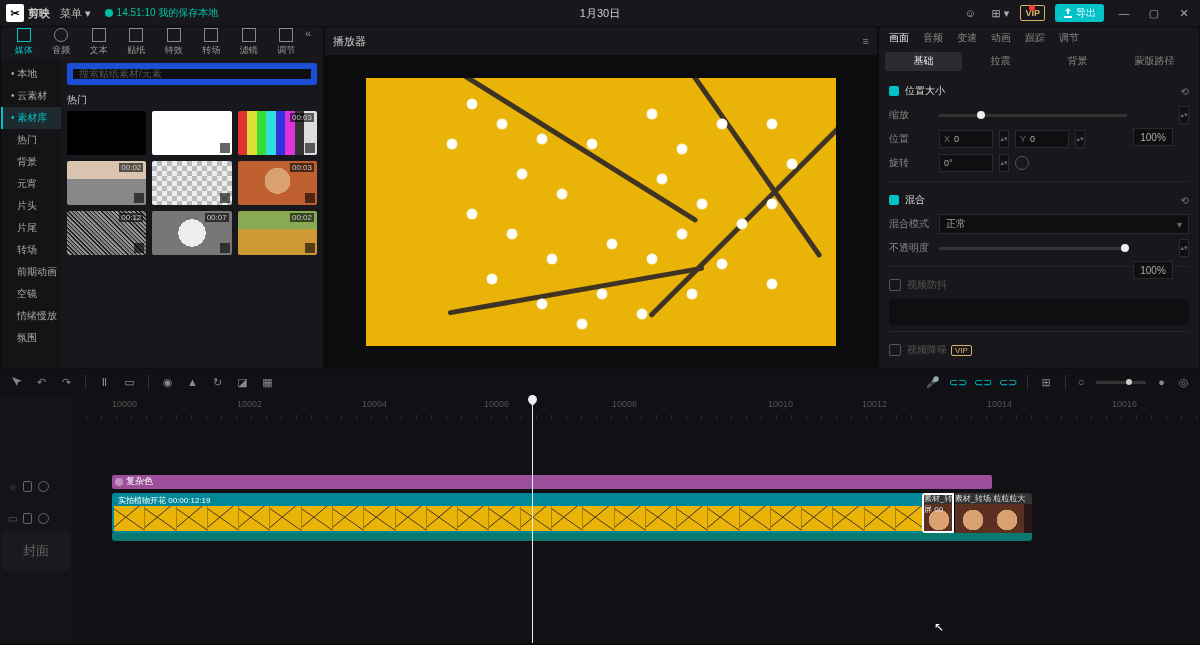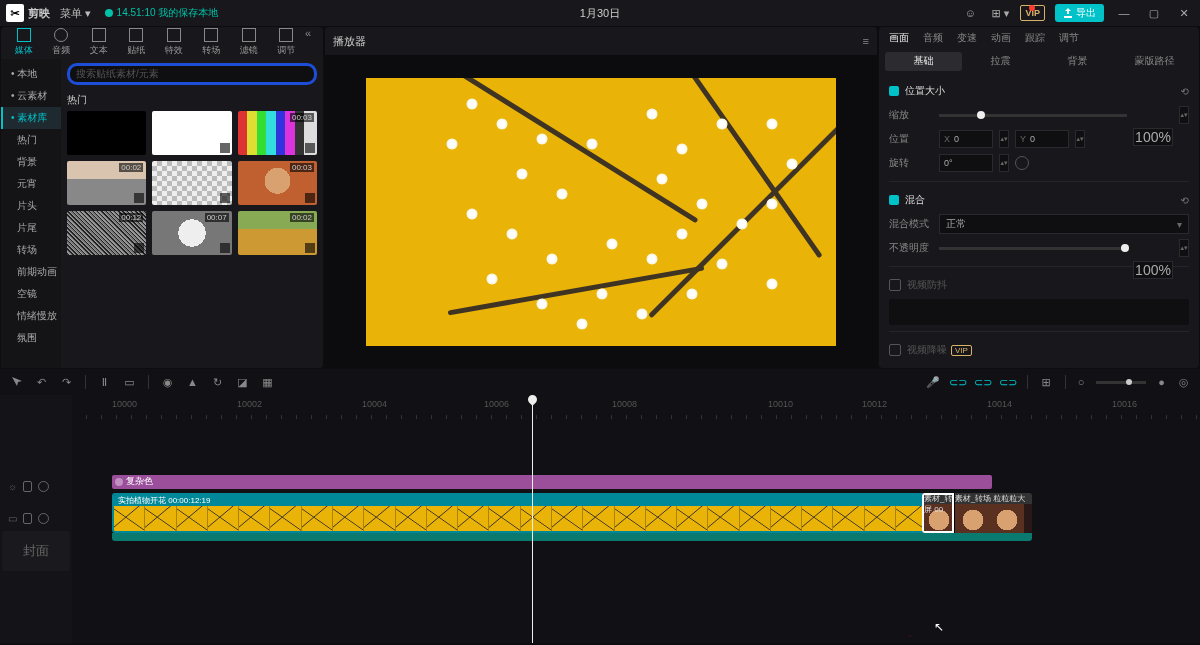--- a/index.html
+++ b/index.html
@@ -34,21 +34,21 @@
 .tool .lbl { font-size: 9px; margin-top: 2px; color: #999; }
 .toolrow .collapse { width: 14px; color: #888; }
 
 .left-body { display: flex; flex: 1; overflow: hidden; }
 .left-nav { width: 60px; background: #141417; padding-top: 4px; }
 .left-nav div { height: 22px; display: flex; align-items: center; padding-left: 8px; font-size: 10px; color: #aaa; border-left: 2px solid transparent; }
 .left-nav div.sub { padding-left: 14px; }
 .left-nav div.active { background: #1f2a30; color: #00c2c9; border-left-color: #00c2c9; }
 
 .left-content { flex: 1; padding: 4px 6px; overflow: hidden; }
-.search { height: 22px; background: #0f0f12; border: 3px solid #1d4ed8; border-radius: 10px; padding: 0 6px; display: flex; align-items: center; color: #555; font-size: 10px; }
+.search { height: 22px; background: #0f0f12; border: 6px solid #1d4ed8; border-radius: 3px; padding: 0 6px; display: flex; align-items: center; color: #555; font-size: 10px; }
 .section-title { margin: 8px 0 4px; font-size: 10px; color: #ccc; }
 .thumbs { display: grid; grid-template-columns: 1fr 1fr 1fr; gap: 6px; }
 .thumb { position: relative; height: 44px; border-radius: 2px; background: #222; overflow: hidden; }
 .thumb .dur { position: absolute; top: 2px; right: 3px; font-size: 8px; background: rgba(0,0,0,.6); padding: 0 2px; }
 .thumb .dl { position: absolute; bottom: 2px; right: 2px; width: 10px; height: 10px; background: rgba(0,0,0,.6); }
 .th-black { background: #000; }
 .th-white { background: #fff; }
 .th-bars { background: linear-gradient(90deg,#d33 0 12%,#dd3 0 24%,#3d3 0 36%,#3dd 0 48%,#33d 0 60%,#d3d 0 72%,#333 0 84%,#ddd 0); }
 .th-trans { background: repeating-conic-gradient(#bbb 0 25%, #eee 0 50%) 0 0/10px 10px; }
 .th-noise { background: repeating-linear-gradient(45deg,#777 0 1px,#222 0 2px,#999 0 3px); }
@@ -84,21 +84,21 @@
 .rsubtabs span { flex: 1; display:flex; align-items:center; justify-content:center; font-size: 10px; color: #888; }
 .rsubtabs span.active { background: #2b2b30; color: #eee; border-radius: 3px; }
 .rbody { padding: 6px 10px; font-size: 10px; color: #aaa; }
 .rsec-h { display: flex; align-items: center; height: 24px; color: #ddd; }
 .rsec-h::before { content:''; width:10px; height:10px; background:#00c2c9; border-radius:2px; margin-right:6px;}
 .rsec-h .undo { margin-left:auto; color:#777;}
 .prow { display: flex; align-items: center; height: 24px; gap: 6px; }
 .prow .lbl { width: 44px; color: #888; }
 .slider { flex: 1; height: 3px; background: #333; position: relative; }
 .slider .knob { position: absolute; width: 8px; height: 8px; background: #eee; border-radius: 50%; top: -3px; }
-.valbox { width: 40px; height: 18px; background: #0f0f12; border: 1px solid #2a2a2e; display:flex; align-items:center; justify-content:center; font-size:14px;margin-top:44px;}
+.valbox { width: 40px; height: 18px; background: #0f0f12; border: 1px solid #2a2a2e; display:flex; align-items:center; justify-content:center; font-size:10px;margin-top:44px;}
 .stepper { width: 10px; height: 18px; background: #0f0f12; border: 1px solid #2a2a2e; display:flex; align-items:center; justify-content:center; font-size:7px; color:#666;}
 .numbox { width: 54px; height: 18px; background: #0f0f12; border: 1px solid #2a2a2e; display:flex; align-items:center; padding:0 4px; font-size:9px; gap:4px;}
 .numbox .ax { color:#666; }
 .ddsel { flex:1; height:20px; background:#0f0f12; border:1px solid #2a2a2e; display:flex; align-items:center; padding:8px 6px;}
 .ddsel::after { content:'▾'; margin-left:auto; color:#666; }
 .rdivider { height:1px; background:#25252a; margin:6px 0;}
 .chk { width:12px; height:12px; border:1px solid #555; border-radius:2px; margin-right:6px; display:inline-block;}
 .disabled-row { color:#555; display:flex; align-items:center; height:24px;}
 .vip2 { color:#d9b26a; border:1px solid #d9b26a; font-size:8px; padding:0 3px; margin-left:4px; border-radius:2px;}
 

